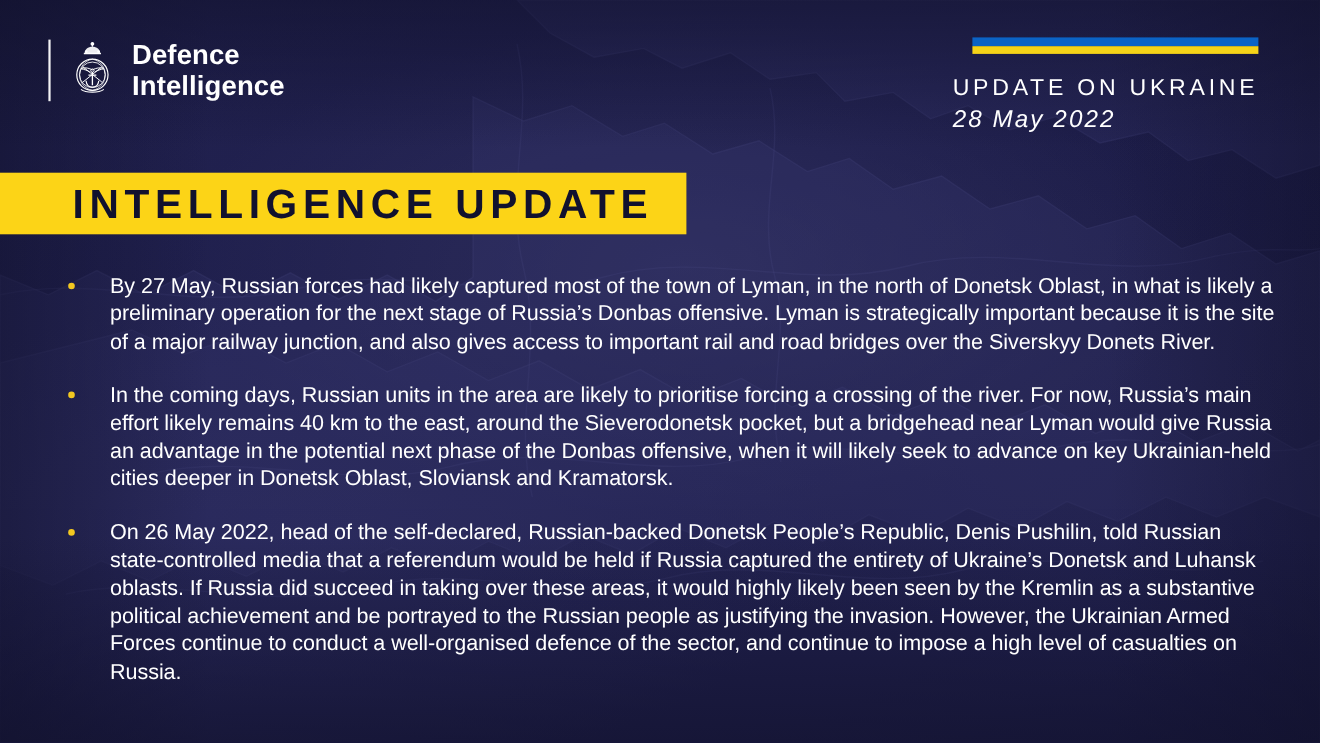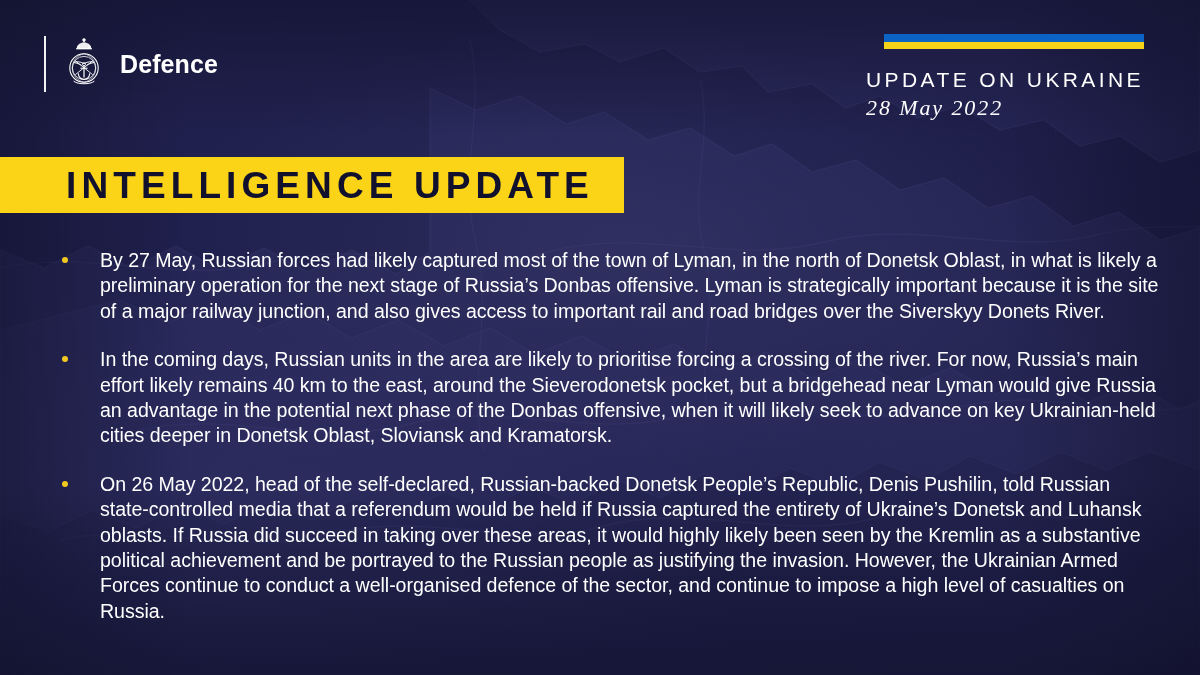--- a/index.html
+++ b/index.html
@@ -85,21 +85,21 @@
   .flag-blue  { width: 100%; height: 50%; background: #0b63c5; }
   .flag-yellow{ width: 100%; height: 50%; background: #f5d318; }
   .update-title {
     font-size: 21px;
     letter-spacing: 3.4px;
     font-weight: 400;
     line-height: 24px;
     white-space: nowrap;
   }
   .update-date {
-    font-family: Liberation Serif, serif;
+    font-family: Liberation Sans, sans-serif;
     font-style: italic;
     font-size: 22px;
     letter-spacing: 1.9px;
     line-height: 26px;
     margin-top: 3px;
     white-space: nowrap;
   }
 
   
   .banner {
@@ -225,20 +225,21 @@
         <path d="M19.4,32.2 L26.6,32.2" stroke-width="1.1"></path>
         <path d="M17.2,37.4 C17.6,41 20,43.2 23,43.2 C26,43.2 28.4,41 28.8,37.4" stroke-width="1.1"></path>
         <circle cx="23" cy="28.2" r="1.5" stroke-width="0.9"></circle>
 
         <path d="M12.6,45.2 C17,48.6 29,48.6 33.4,45.2" stroke-width="1"></path>
       </g>
     </svg>
 
     <div class="logo-words">
       <span>Defence</span>
+      <span>Intelligence</span>
     </div>
   </div>
 
   <div class="update-block">
     <div class="flag-bar">
       <div class="flag-blue"></div>
       <div class="flag-yellow"></div>
     </div>
     <div class="update-title">UPDATE ON UKRAINE</div>
     <div class="update-date">28 May 2022</div>

